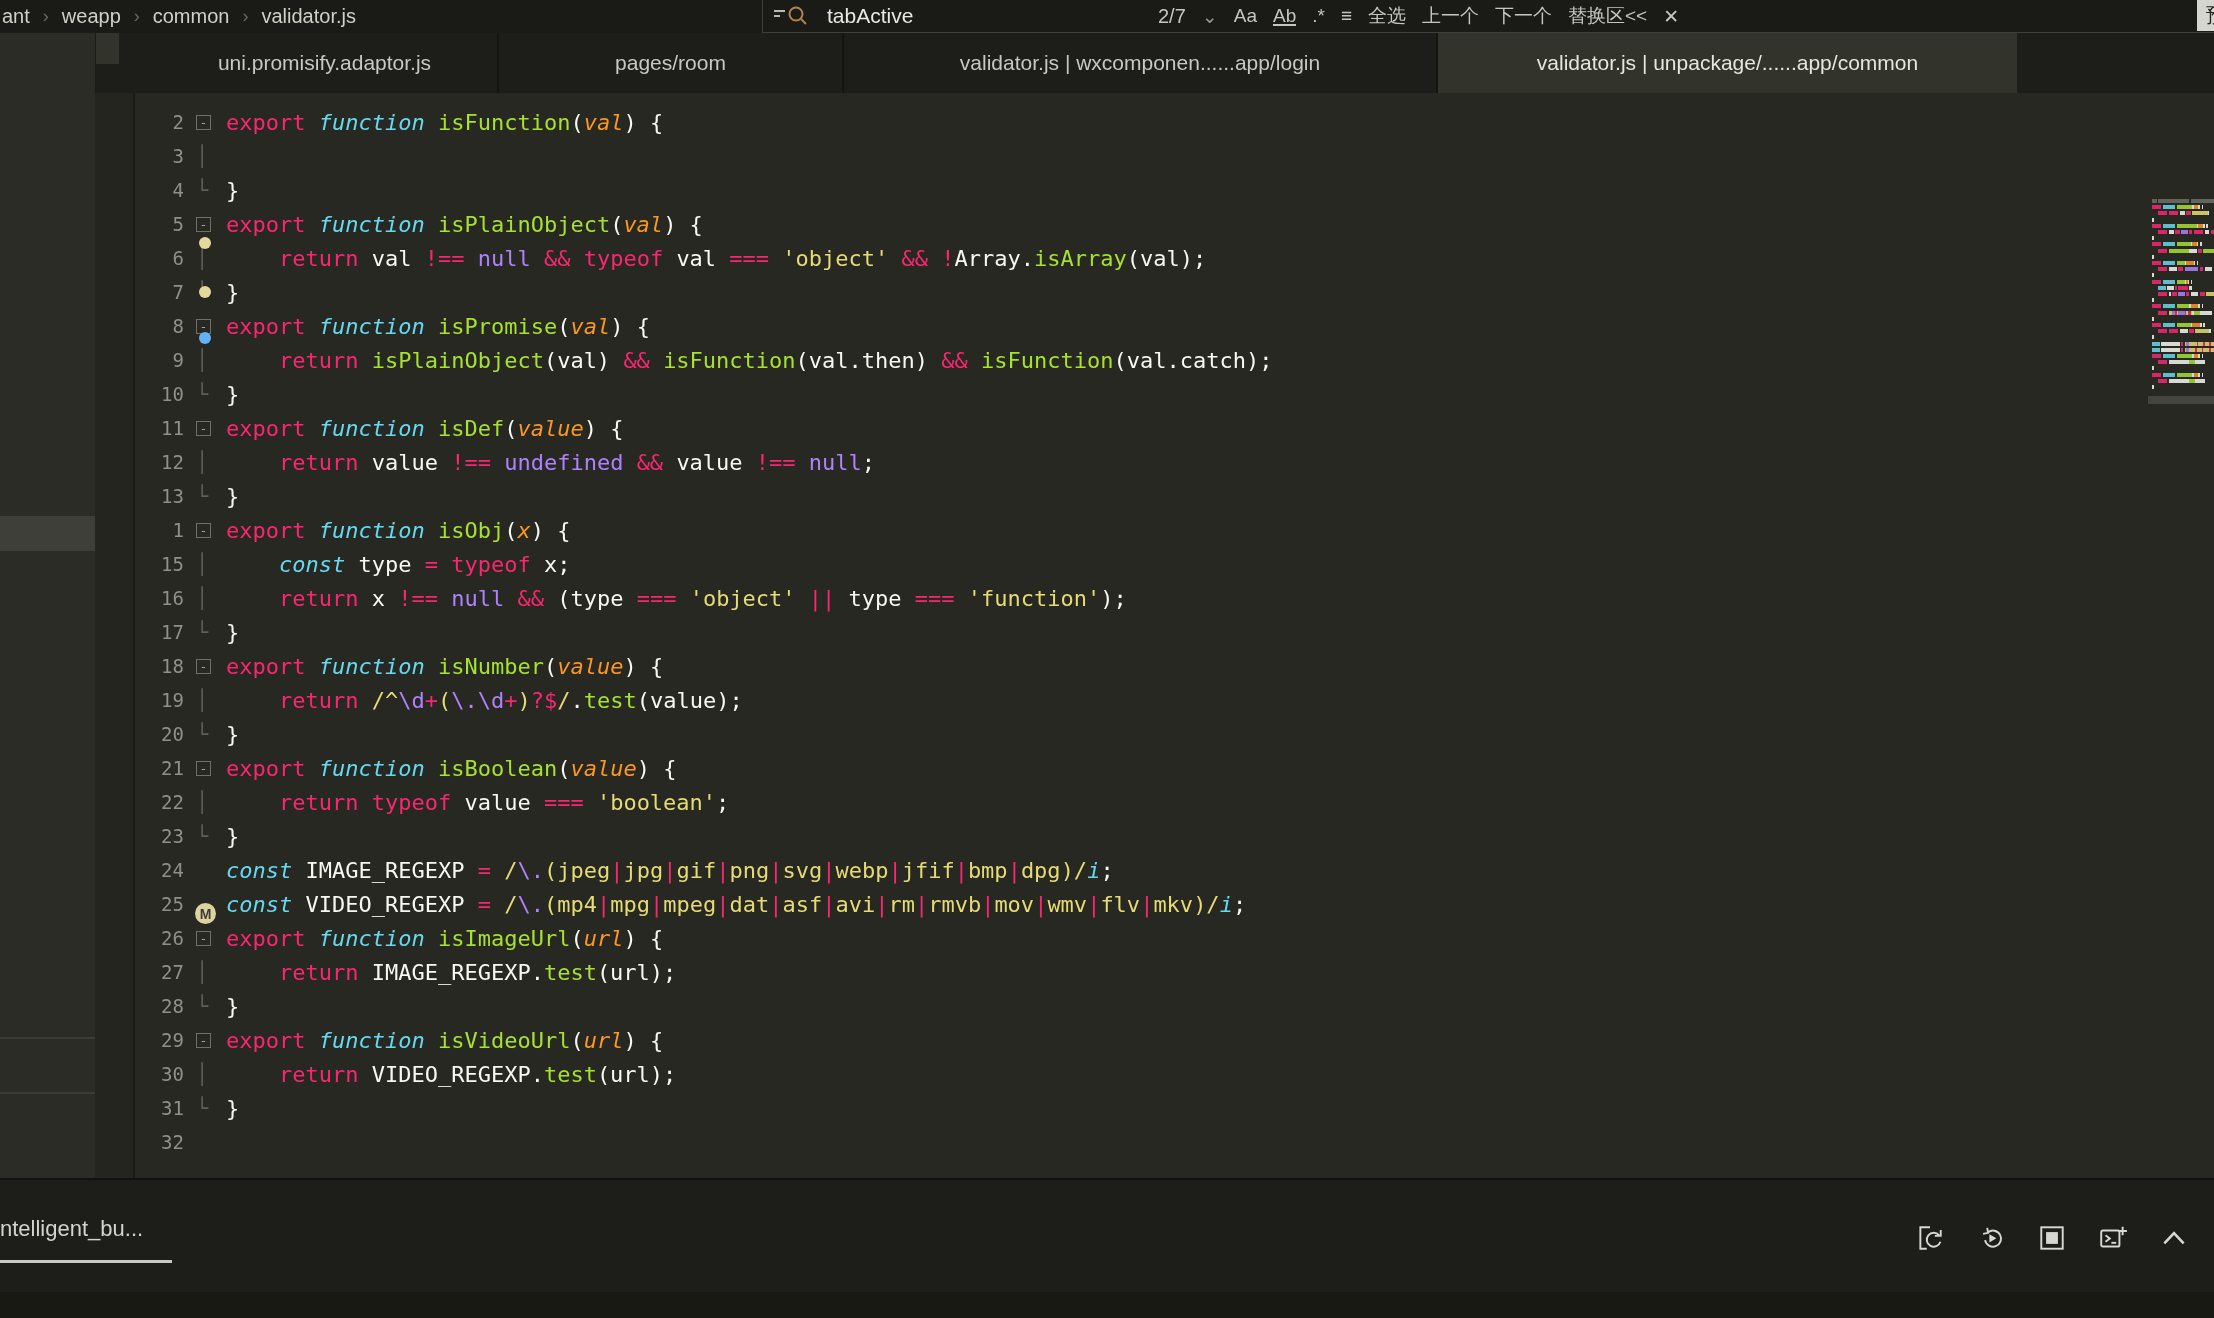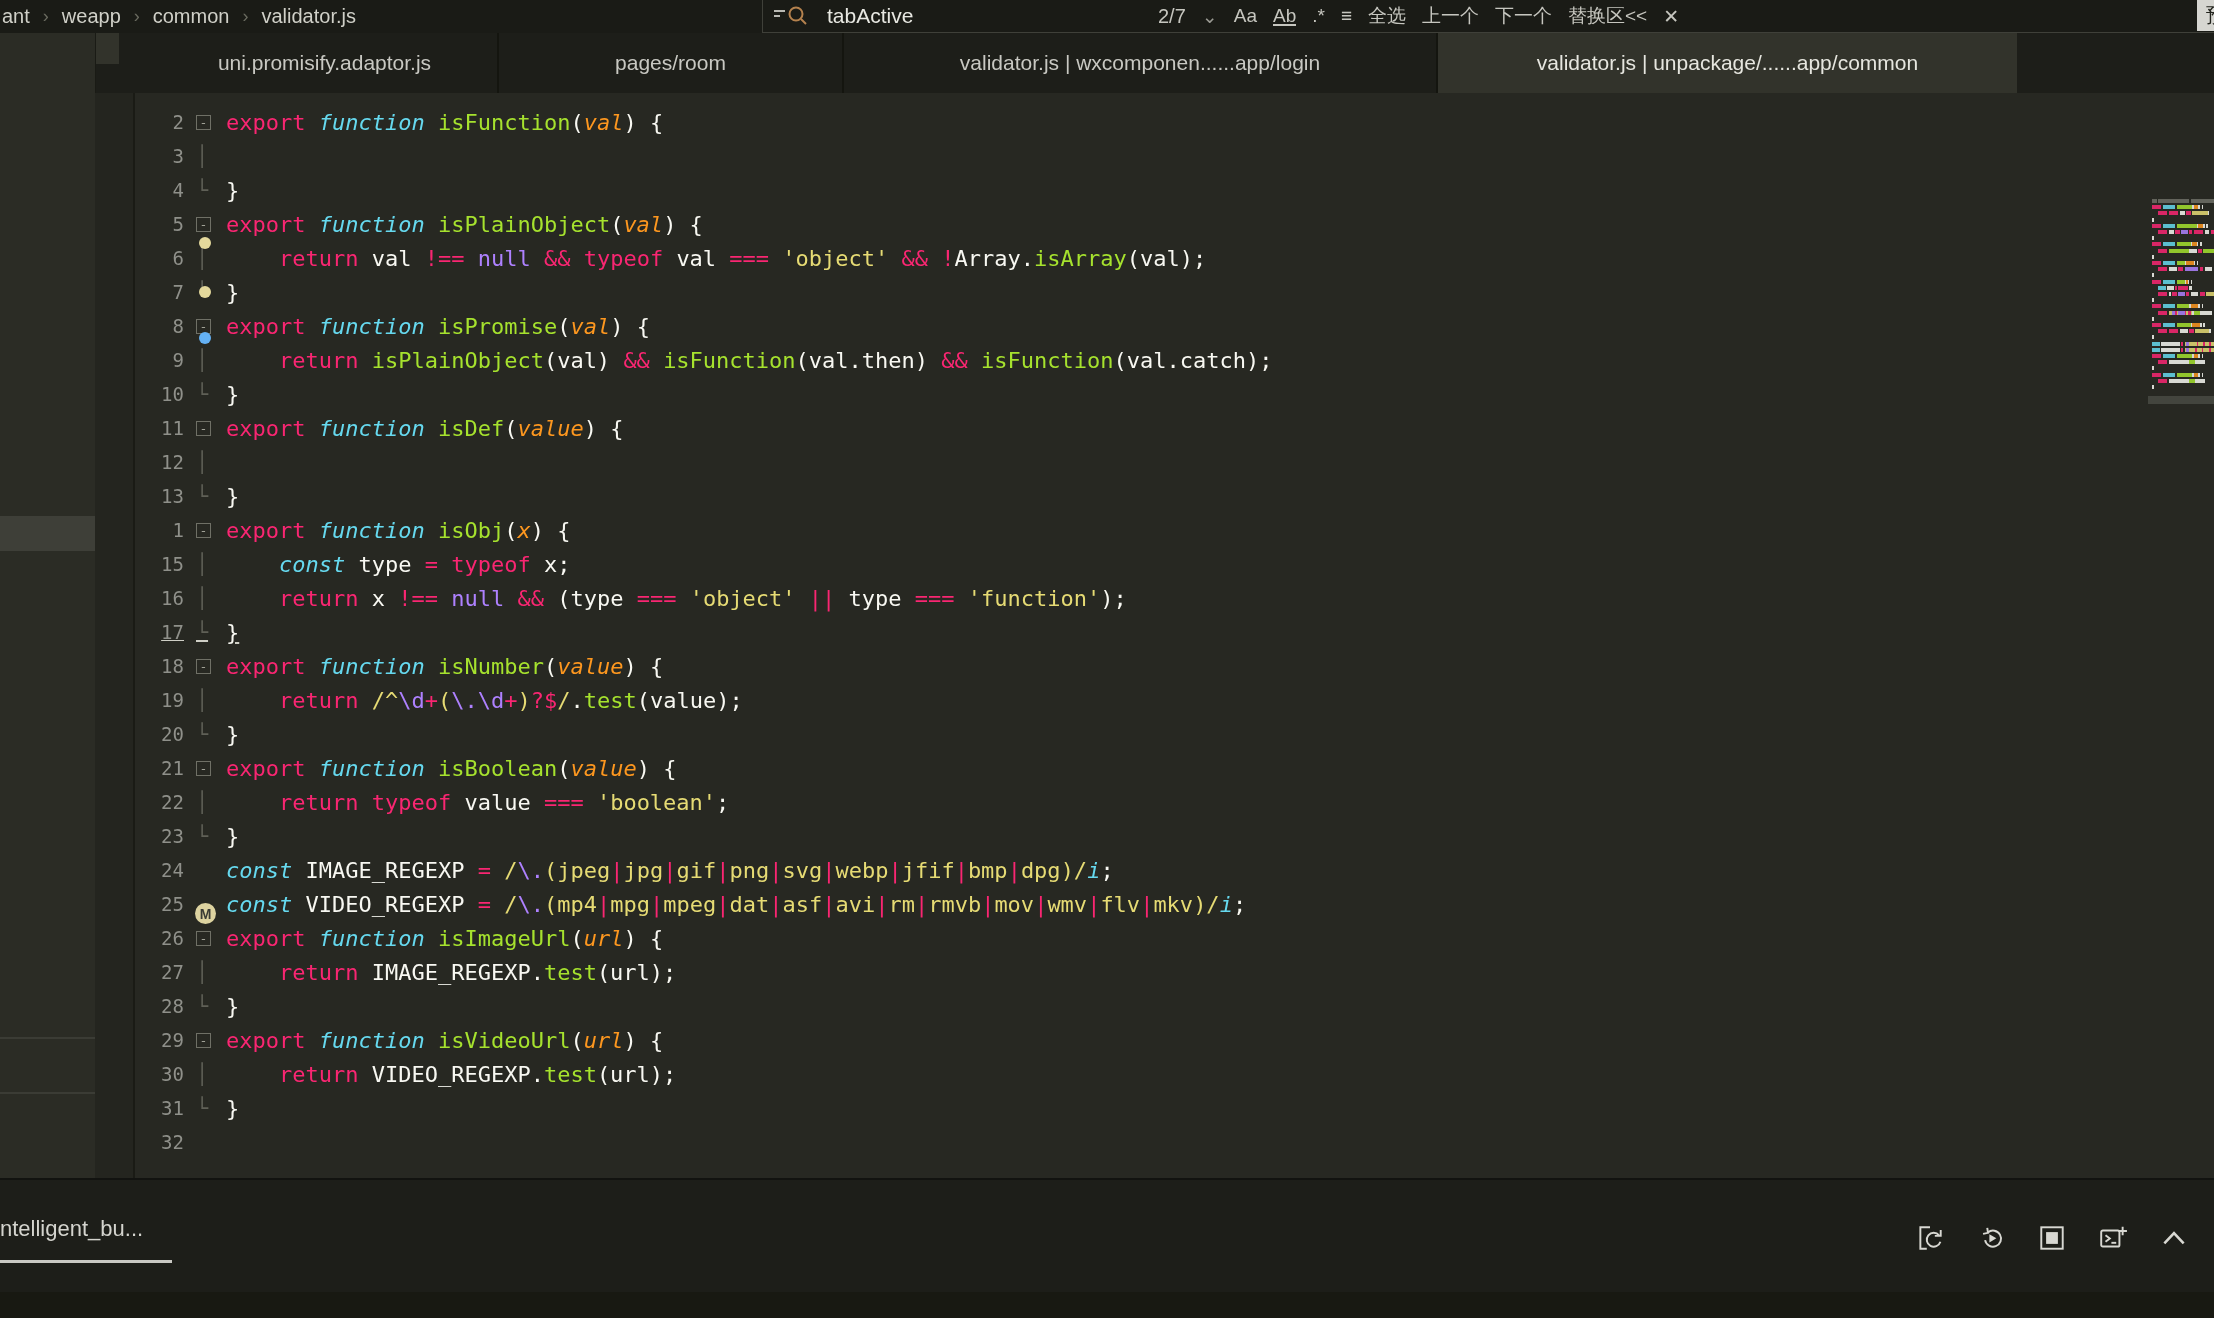--- a/index.html
+++ b/index.html
@@ -180,20 +180,21 @@
         <div class="line-row" style="top: 306px;">
           <span class="ln">11</span>
           <span class="guide">
             <span class="fold-box">-</span>
           </span>
           <span class="code"><span class="tk-k">export </span><span class="tk-f">function </span><span class="tk-n">isDef</span><span class="tk-w">(</span><span class="tk-p">value</span><span class="tk-w">) {</span></span>
         </div>
         <div class="line-row" style="top: 340px;">
           <span class="ln">12</span>
           <span class="guide">│</span>
+          <span class="code"><span class="tk-w">    </span><span class="tk-k">return </span><span class="tk-w">value </span><span class="tk-k">!== </span><span class="tk-u">undefined </span><span class="tk-k">&amp;&amp; </span><span class="tk-w">value </span><span class="tk-k">!== </span><span class="tk-u">null</span><span class="tk-w">;</span></span>
         </div>
         <div class="line-row" style="top: 374px;">
           <span class="ln">13</span>
           <span class="guide">└</span>
           <span class="code"><span class="tk-w">}</span></span>
         </div>
         <div class="line-row" style="top: 408px;">
           <span class="ln">1</span>
           <span class="guide">
             <span class="fold-box">-</span>
@@ -203,21 +204,21 @@
         <div class="line-row" style="top: 442px;">
           <span class="ln">15</span>
           <span class="guide">│</span>
           <span class="code"><span class="tk-w">    </span><span class="tk-f">const </span><span class="tk-w">type </span><span class="tk-k">= </span><span class="tk-k">typeof </span><span class="tk-w">x</span><span class="tk-w">;</span></span>
         </div>
         <div class="line-row" style="top: 476px;">
           <span class="ln">16</span>
           <span class="guide">│</span>
           <span class="code"><span class="tk-w">    </span><span class="tk-k">return </span><span class="tk-w">x </span><span class="tk-k">!== </span><span class="tk-u">null </span><span class="tk-k">&amp;&amp; </span><span class="tk-w">(type </span><span class="tk-k">=== </span><span class="tk-s">'object' </span><span class="tk-k">|| </span><span class="tk-w">type </span><span class="tk-k">=== </span><span class="tk-s">'function'</span><span class="tk-w">)</span><span class="tk-w">;</span></span>
         </div>
-        <div class="line-row" style="top: 510px; text-decoration: underline;">
+        <div class="line-row" style="top: 510px;">
           <span class="ln">17</span>
           <span class="guide">└</span>
           <span class="code"><span class="tk-w">}</span></span>
         </div>
         <div class="line-row" style="top: 544px;">
           <span class="ln">18</span>
           <span class="guide">
             <span class="fold-box">-</span>
           </span>
           <span class="code"><span class="tk-k">export </span><span class="tk-f">function </span><span class="tk-n">isNumber</span><span class="tk-w">(</span><span class="tk-p">value</span><span class="tk-w">) {</span></span>

